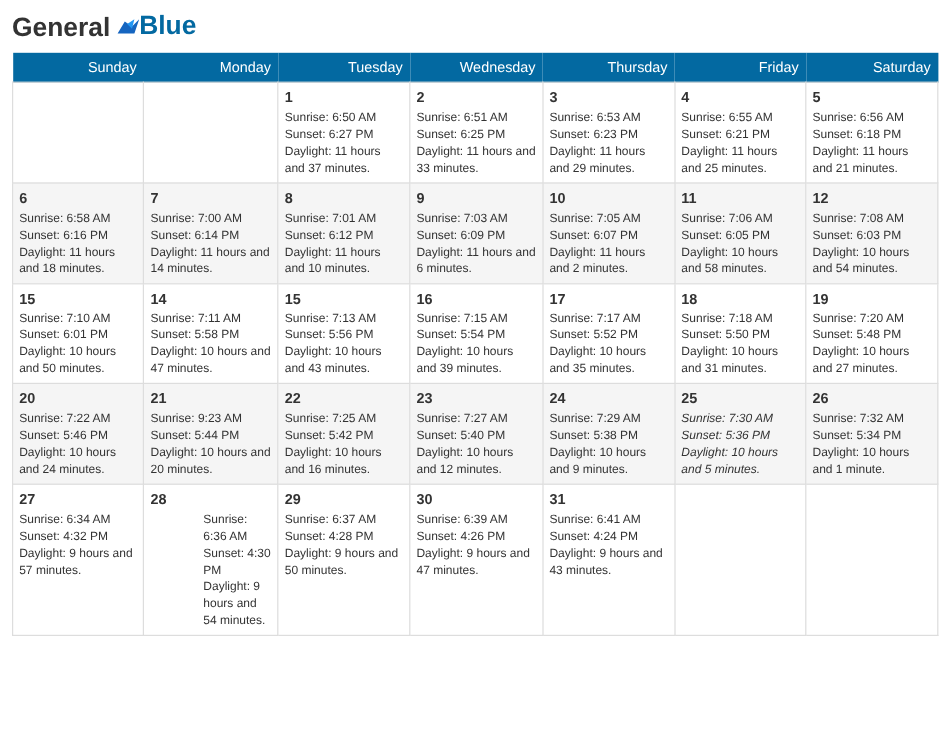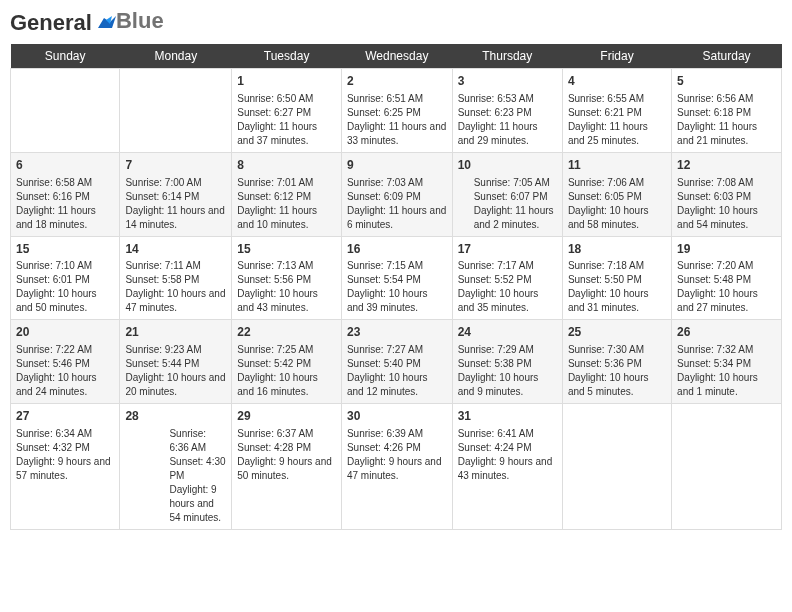--- a/index.html
+++ b/index.html
@@ -32,23 +32,23 @@
     .location {
       font-size: 14px;
       color: #555;
     }
     table {
       width: 100%;
       border-collapse: collapse;
       font-size: 11px;
     }
     th {
-      background-color: #404040;
+      background-color: #0369a1;
       color: white;
-      text-align: center;
+      text-align: right;
       padding: 5px 6px;
       font-size: 12px;
       font-weight: normal;
     }
     td {
       border: 1px solid #ddd;
       vertical-align: top;
       padding: 4px 5px;
       width: 113px;
       min-height: 80px;
@@ -81,21 +81,21 @@
 
 <div class="header">
   <div class="logo">
     <div style="display:flex;align-items:center;gap:2px;">
       <span style="font-size:22px;font-weight:bold;color:#333;">General</span>
       <svg width="22" height="18" viewBox="0 0 22 18">
         <polygon points="4,14 10,4 16,8 22,2 18,14" fill="#1565c0"></polygon>
         <polygon points="12,6 18,2 16,10" fill="#2196f3"></polygon>
       </svg>
     </div>
-    <span style="font-size:22px;font-weight:bold;color:#737373;margin-top:-4px;">Blue</span>
+    <span style="font-size:22px;font-weight:bold;color:#0369a1;margin-top:-4px;">Blue</span>
   </div>
   <div class="title-block">
     <div class="month-title"></div>
     <div class="location"></div>
   </div>
 </div>
 
 <table>
   <thead>
     <tr>
@@ -163,21 +163,21 @@
 Daylight: 11 hours and 10 minutes.</div>
         </td>
         <td>
           <span class="day-num">9</span>
           <div class="day-info" style="white-space: pre-line;">Sunrise: 7:03 AM
 Sunset: 6:09 PM
 Daylight: 11 hours and 6 minutes.</div>
         </td>
         <td>
           <span class="day-num">10</span>
-          <div class="day-info" style="white-space: pre-line; margin-left: 16px;">Sunrise: 7:05 AM
+          <div class="day-info" style="white-space: pre-line;">Sunrise: 7:05 AM
 Sunset: 6:07 PM
 Daylight: 11 hours and 2 minutes.</div>
         </td>
         <td>
           <span class="day-num">11</span>
           <div class="day-info" style="white-space: pre-line;">Sunrise: 7:06 AM
 Sunset: 6:05 PM
 Daylight: 10 hours and 58 minutes.</div>
         </td>
         <td>
@@ -257,21 +257,21 @@
 Daylight: 10 hours and 12 minutes.</div>
         </td>
         <td>
           <span class="day-num">24</span>
           <div class="day-info" style="white-space: pre-line;">Sunrise: 7:29 AM
 Sunset: 5:38 PM
 Daylight: 10 hours and 9 minutes.</div>
         </td>
         <td>
           <span class="day-num">25</span>
-          <div class="day-info" style="white-space: pre-line;">Sunrise: 7:30 AM
+          <div class="day-info" style="white-space: pre-line; font-style: italic;">Sunrise: 7:30 AM
 Sunset: 5:36 PM
 Daylight: 10 hours and 5 minutes.</div>
         </td>
         <td>
           <span class="day-num">26</span>
           <div class="day-info" style="white-space: pre-line;">Sunrise: 7:32 AM
 Sunset: 5:34 PM
 Daylight: 10 hours and 1 minute.</div>
         </td>
       </tr>

